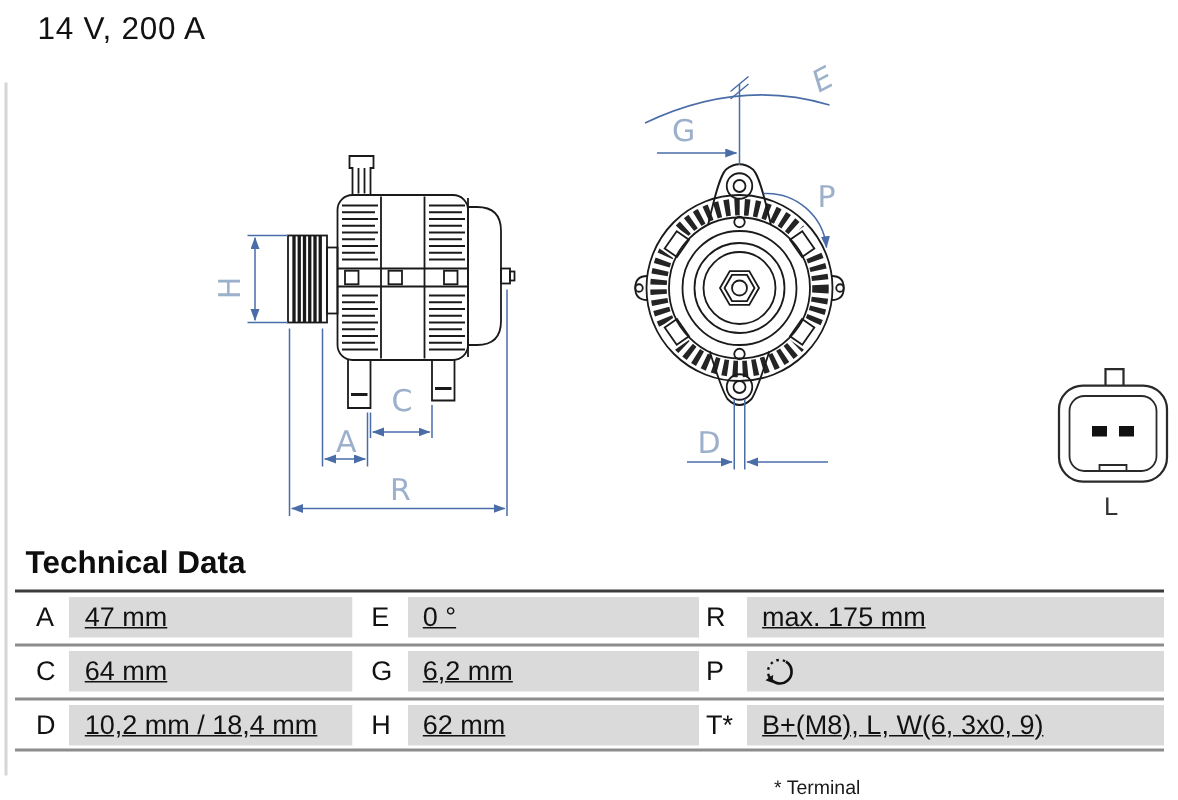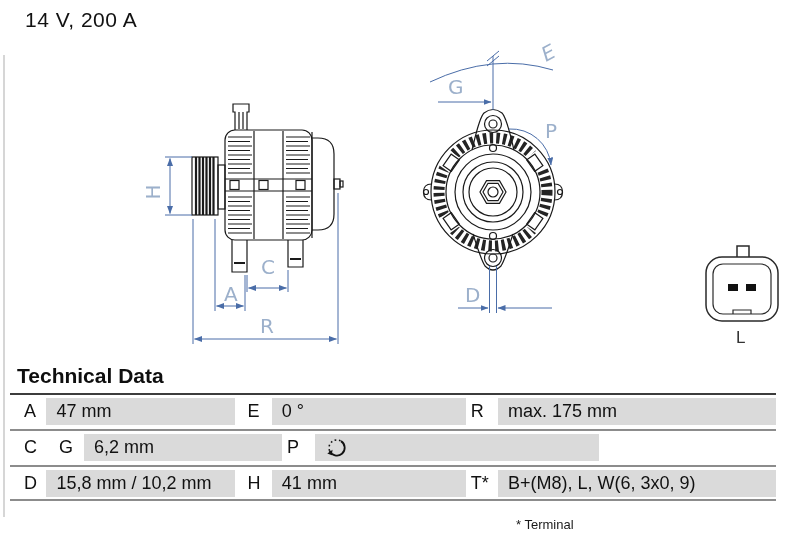--- a/index.html
+++ b/index.html
@@ -10,21 +10,21 @@
   .drawing{position:absolute;left:0;top:0;}
   .dimtext{font-family:"DejaVu Sans", sans-serif;font-size:20px;fill:#9cb0cb;}
   .tech{position:absolute;left:10px;top:364px;width:766px;}
   .tech-title{font-size:21px;font-weight:bold;margin:0 0 5px 7px;color:#0e0e0e;}
   .rule-dark{height:2px;background:#3c3c3c;}
   .rule-mid{height:2px;background:#8c8c8c;}
   .trow{display:flex;height:27px;margin-top:3px;font-size:18px;}
   .sep{height:2px;background:#8c8c8c;margin-top:4px;}
   .cell{box-sizing:border-box;display:flex;align-items:center;height:27px;white-space:nowrap;}
   .k{background:#ffffff;}
-  .v{background:#dadada;padding-left:10px;}
+  .v{background:#dadada;padding-left:10px;text-decoration:underline;}
   .w1k{width:37px;padding-left:14px;}
   .w1v{width:193px;}
   .w2k{width:37px;padding-left:12px;}
   .w2v{width:198px;}
   .w3k{width:33px;padding-left:5px;}
   .w3v{width:284px;}
   .bottomline{margin-top:2px;}
   .footnote{margin-left:506px;margin-top:16px;font-size:13px;color:#1a1a1a;}
 </style>
 </head>
@@ -179,38 +179,39 @@
       <div class="cell v w1v">47 mm</div>
       <div class="cell k w2k">E</div>
       <div class="cell v w2v">0 °</div>
       <div class="cell k w3k">R</div>
       <div class="cell v w3v">max. 175 mm</div>
     </div>
     <div class="sep"></div>
 
     <div class="trow">
       <div class="cell k w1k">C</div>
+      <div class="cell v w1v">64 mm</div>
       <div class="cell k w2k">G</div>
       <div class="cell v w2v">6,2 mm</div>
       <div class="cell k w3k">P</div>
       <div class="cell v w3v">
         <svg width="23" height="23" viewBox="0 0 22 22">
           <path d="M15.3 4.9 A7.5 7.5 0 1 1 4.4 14.1" stroke="#111" fill="none" stroke-width="1.7"></path>
           <path d="M4.4 14.1 A7.5 7.5 0 0 1 15.3 4.9" stroke="#111" fill="none" stroke-width="1.5" stroke-dasharray="1.6 2.5"></path>
           <polygon points="2.2,16.8 7.2,13.2 6.6,18.3" fill="#111"></polygon>
         </svg>
       </div>
     </div>
     <div class="sep"></div>
 
     <div class="trow">
       <div class="cell k w1k">D</div>
-      <div class="cell v w1v">15,8 mm / 10,2 mm</div>
+      <div class="cell v w1v">10,2 mm / 18,4 mm</div>
       <div class="cell k w2k">H</div>
-      <div class="cell v w2v">41 mm</div>
+      <div class="cell v w2v">62 mm</div>
       <div class="cell k w3k">T*</div>
       <div class="cell v w3v">B+(M8), L, W(6, 3x0, 9)</div>
     </div>
     <div class="rule-mid bottomline"></div>
 
     <div class="footnote">* Terminal</div>
   </div>
 
 </div>
 

